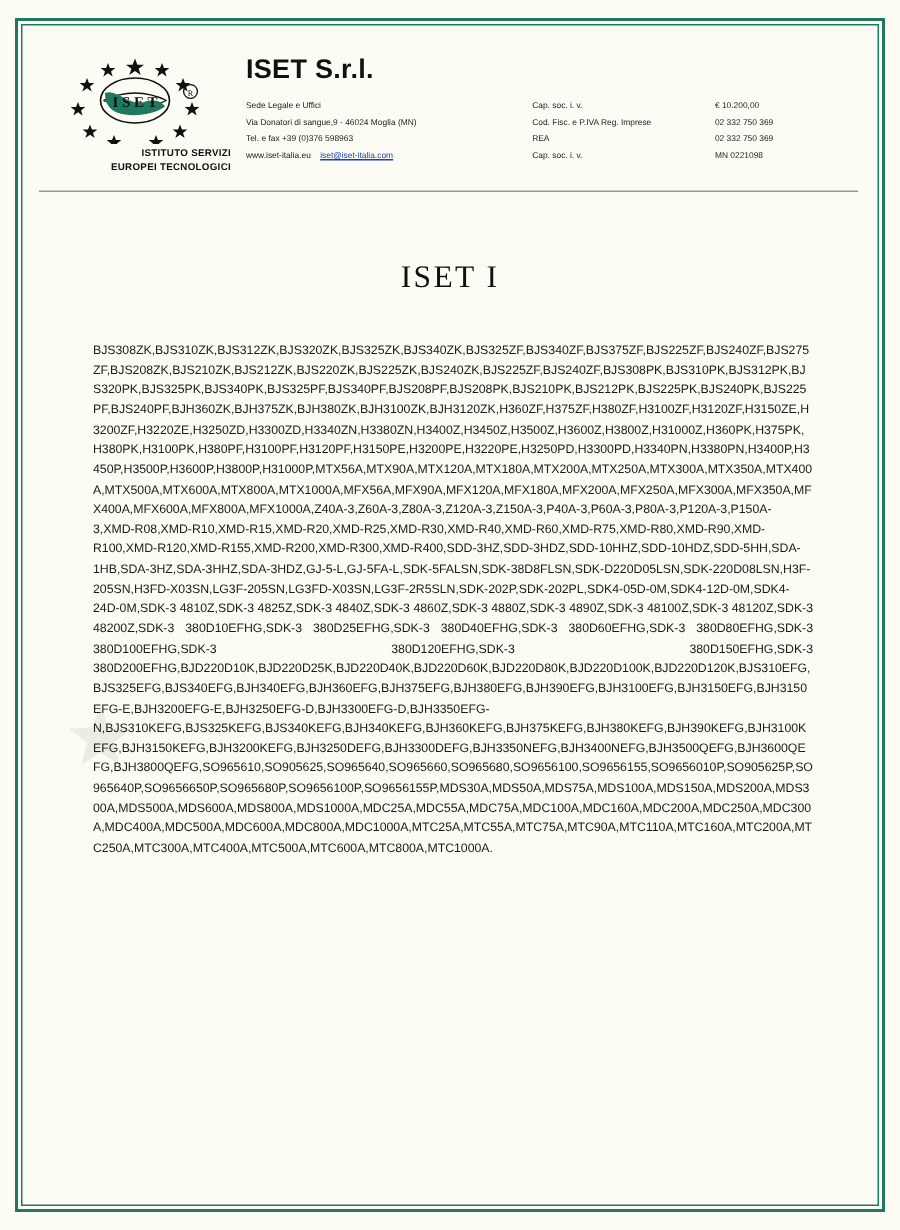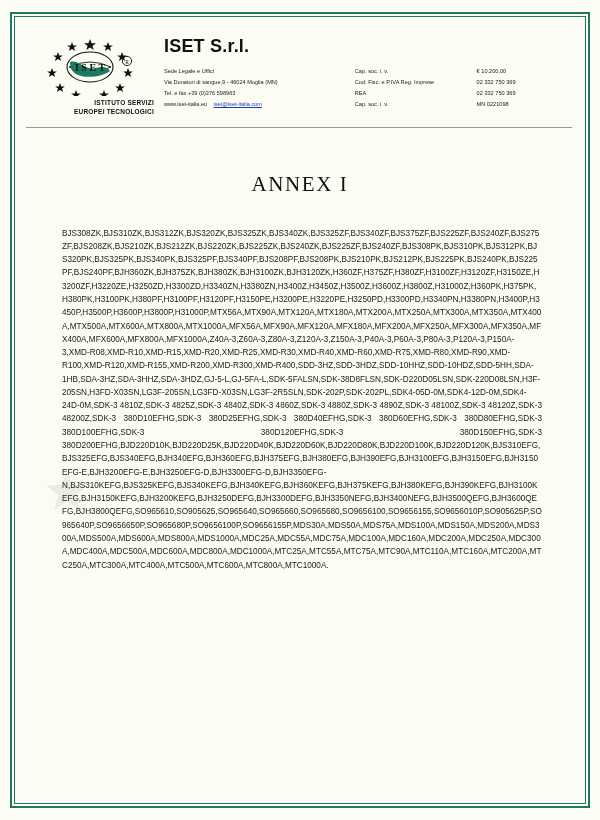--- a/index.html
+++ b/index.html
@@ -218,21 +218,21 @@
               <td class="c2">Cap. soc. i. v.</td>
               <td class="c3">MN 0221098</td>
             </tr>
           </tbody>
         </table>
       </div>
     </div>
 
     <hr class="hdr-rule">
 
-    <div class="doc-title">ANNEX I</div>
+    <div class="doc-title">ISET I</div>
 
     <div class="watermark">
       <svg viewBox="0 0 46 46" width="46" height="46" xmlns="http://www.w3.org/2000/svg">
         <polygon points="23,2 28.6,16.8 44,17.6 31.8,27.2 36,42 23,33.6 10,42 14.2,27.2 2,17.6 17.4,16.8" fill="#b9b7a4"></polygon>
       </svg>
     </div>
 
     <div class="body-text">BJS308ZK,BJS310ZK,BJS312ZK,BJS320ZK,BJS325ZK,BJS340ZK,BJS325ZF,BJS340ZF,BJS375ZF,BJS225ZF,BJS240ZF,BJS275ZF,BJS208ZK,BJS210ZK,BJS212ZK,BJS220ZK,BJS225ZK,BJS240ZK,BJS225ZF,BJS240ZF,BJS308PK,BJS310PK,BJS312PK,BJS320PK,BJS325PK,BJS340PK,BJS325PF,BJS340PF,BJS208PF,BJS208PK,BJS210PK,BJS212PK,BJS225PK,BJS240PK,BJS225PF,BJS240PF,BJH360ZK,BJH375ZK,BJH380ZK,BJH3100ZK,BJH3120ZK,H360ZF,H375ZF,H380ZF,H3100ZF,H3120ZF,H3150ZE,H3200ZF,H3220ZE,H3250ZD,H3300ZD,H3340ZN,H3380ZN,H3400Z,H3450Z,H3500Z,H3600Z,H3800Z,H31000Z,H360PK,H375PK,H380PK,H3100PK,H380PF,H3100PF,H3120PF,H3150PE,H3200PE,H3220PE,H3250PD,H3300PD,H3340PN,H3380PN,H3400P,H3450P,H3500P,H3600P,H3800P,H31000P,MTX56A,MTX90A,MTX120A,MTX180A,MTX200A,MTX250A,MTX300A,MTX350A,MTX400A,MTX500A,MTX600A,MTX800A,MTX1000A,MFX56A,MFX90A,MFX120A,MFX180A,MFX200A,MFX250A,MFX300A,MFX350A,MFX400A,MFX600A,MFX800A,MFX1000A,Z40A-3,Z60A-3,Z80A-3,Z120A-3,Z150A-3,P40A-3,P60A-3,P80A-3,P120A-3,P150A-3,XMD-R08,XMD-R10,XMD-R15,XMD-R20,XMD-R25,XMD-R30,XMD-R40,XMD-R60,XMD-R75,XMD-R80,XMD-R90,XMD-R100,XMD-R120,XMD-R155,XMD-R200,XMD-R300,XMD-R400,SDD-3HZ,SDD-3HDZ,SDD-10HHZ,SDD-10HDZ,SDD-5HH,SDA-1HB,SDA-3HZ,SDA-3HHZ,SDA-3HDZ,GJ-5-L,GJ-5FA-L,SDK-5FALSN,SDK-38D8FLSN,SDK-D220D05LSN,SDK-220D08LSN,H3F-205SN,H3FD-X03SN,LG3F-205SN,LG3FD-X03SN,LG3F-2R5SLN,SDK-202P,SDK-202PL,SDK4-05D-0M,SDK4-12D-0M,SDK4-24D-0M,SDK-3 4810Z,SDK-3 4825Z,SDK-3 4840Z,SDK-3 4860Z,SDK-3 4880Z,SDK-3 4890Z,SDK-3 48100Z,SDK-3 48120Z,SDK-3 48200Z,SDK-3 380D10EFHG,SDK-3 380D25EFHG,SDK-3 380D40EFHG,SDK-3 380D60EFHG,SDK-3 380D80EFHG,SDK-3 380D100EFHG,SDK-3 380D120EFHG,SDK-3 380D150EFHG,SDK-3 380D200EFHG,BJD220D10K,BJD220D25K,BJD220D40K,BJD220D60K,BJD220D80K,BJD220D100K,BJD220D120K,BJS310EFG,BJS325EFG,BJS340EFG,BJH340EFG,BJH360EFG,BJH375EFG,BJH380EFG,BJH390EFG,BJH3100EFG,BJH3150EFG,BJH3150EFG-E,BJH3200EFG-E,BJH3250EFG-D,BJH3300EFG-D,BJH3350EFG-N,BJS310KEFG,BJS325KEFG,BJS340KEFG,BJH340KEFG,BJH360KEFG,BJH375KEFG,BJH380KEFG,BJH390KEFG,BJH3100KEFG,BJH3150KEFG,BJH3200KEFG,BJH3250DEFG,BJH3300DEFG,BJH3350NEFG,BJH3400NEFG,BJH3500QEFG,BJH3600QEFG,BJH3800QEFG,SO965610,SO905625,SO965640,SO965660,SO965680,SO9656100,SO9656155,SO9656010P,SO905625P,SO965640P,SO9656650P,SO965680P,SO9656100P,SO9656155P,MDS30A,MDS50A,MDS75A,MDS100A,MDS150A,MDS200A,MDS300A,MDS500A,MDS600A,MDS800A,MDS1000A,MDC25A,MDC55A,MDC75A,MDC100A,MDC160A,MDC200A,MDC250A,MDC300A,MDC400A,MDC500A,MDC600A,MDC800A,MDC1000A,MTC25A,MTC55A,MTC75A,MTC90A,MTC110A,MTC160A,MTC200A,MTC250A,MTC300A,MTC400A,MTC500A,MTC600A,MTC800A,MTC1000A.</div>
 
   </div>

